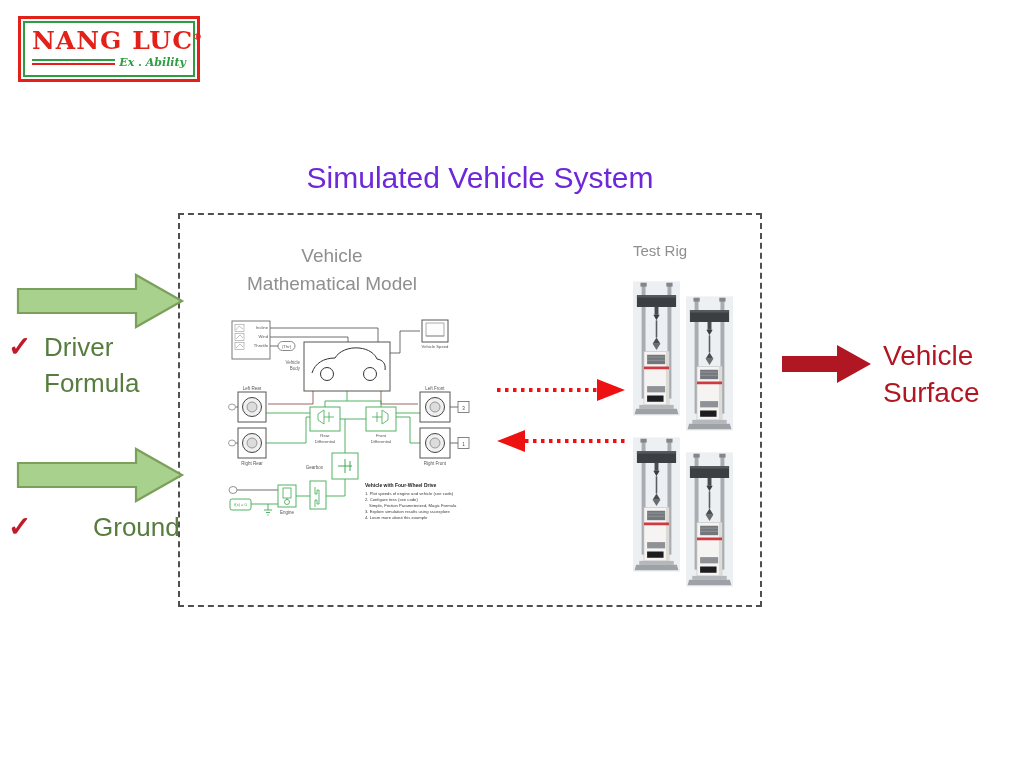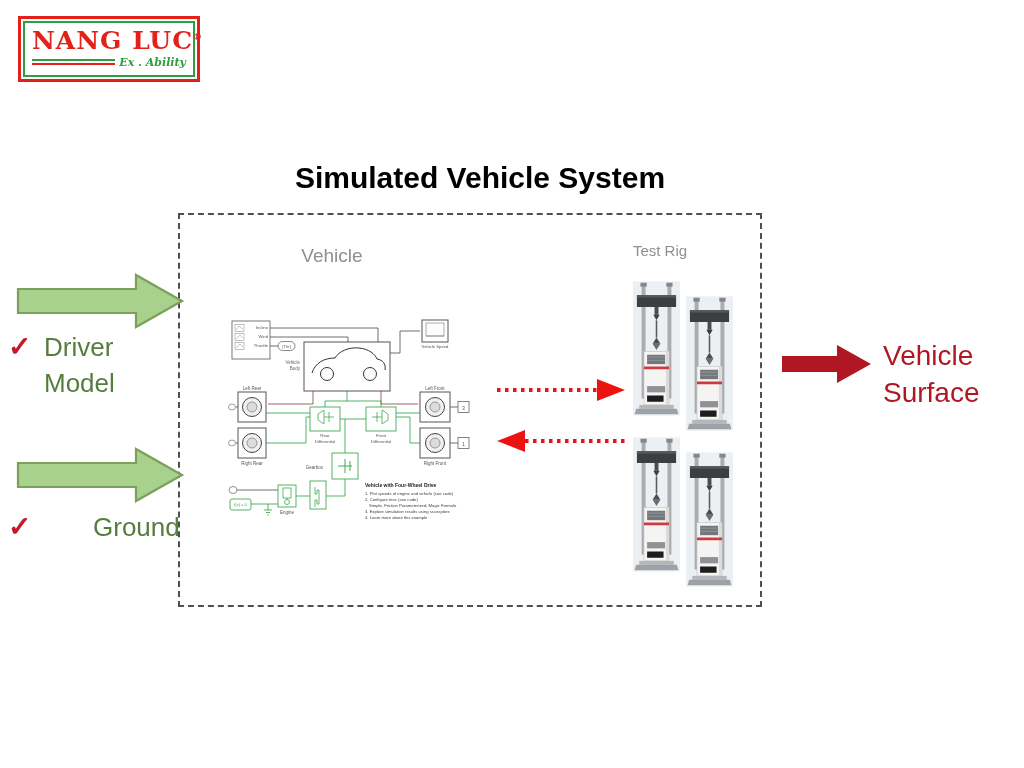--- a/index.html
+++ b/index.html
@@ -17,21 +17,21 @@
   .logo-reg { font-size:9px; vertical-align:super; letter-spacing:0; }
   .logo-tagline-row { display:flex; align-items:center; width:100%; margin-top:1px; }
   .logo-lines { flex:1; margin-right:4px; }
   .logo-line-green { height:2px; background:#2f9e41; margin-bottom:2px; }
   .logo-line-red { height:2px; background:#e32119; }
   .logo-tagline { color:#2f9e41; font-family:"DejaVu Serif", serif; font-weight:bold;
                   font-style:italic; font-size:11px; white-space:nowrap;text-align:center; }
 
   
   .slide-title { position:absolute; left:180px; top:161px; width:600px; text-align:center;
-                 font-size:30px; font-weight:bold; color:#000000; }
+                 font-size:30px; font-weight:normal; color:#6d28d9; }
   .system-box { position:absolute; left:178px; top:213px; width:584px; height:394px;
                 border:2px dashed #4f4f4f; }
   .model-label { position:absolute; left:222px; top:242px; width:220px; text-align:center;
                  font-size:19px; color:#8f8f8f; line-height:28px; }
   .testrig-label { position:absolute; left:610px; top:242px; width:100px; text-align:center;
                    font-size:15px; color:#8f8f8f; }
 
   
   .simulink { position:absolute; left:228px; top:313px; width:262px; height:244px; }
   .simulink text { font-family:"Liberation Sans", sans-serif; }
@@ -109,20 +109,21 @@
       </div>
     </div>
   </div>
 
   <div class="slide-title">Simulated Vehicle System</div>
 
   <div class="system-box"></div>
 
   <div class="model-label">
     <div>Vehicle</div>
+    <div>Mathematical Model</div>
   </div>
   <div class="testrig-label">Test Rig</div>
 
   <svg class="simulink" viewBox="0 0 262 244">
 
     <g stroke="#4a4a4a" fill="none" stroke-width="0.8">
       <polyline points="42,15 150,15 150,29"></polyline>
       <polyline points="42,24 120,24 120,29"></polyline>
       <line x1="42" y1="33" x2="50" y2="33"></line>
       <polyline points="162,40 172,40 172,18 192,18"></polyline>
@@ -308,21 +309,21 @@
   <svg class="green-arrow green-arrow1" viewBox="0 0 170 58">
     <polygon points="2,17 120,17 120,3 166,29 120,55 120,41 2,41" fill="#a9d18e" stroke="#7ba05a" stroke-width="2.2"></polygon>
   </svg>
   <svg class="green-arrow green-arrow2" viewBox="0 0 170 58">
     <polygon points="2,17 120,17 120,3 166,29 120,55 120,41 2,41" fill="#a9d18e" stroke="#7ba05a" stroke-width="2.2"></polygon>
   </svg>
 
   <div class="check check1">✓</div>
   <div class="input-label input-label1">
     <div>Driver</div>
-    <div>Model</div>
+    <div>Formula</div>
   </div>
   <div class="check check2">✓</div>
   <div class="input-label input-label2">
     <div>Ground</div>
   </div>
 
   <svg class="response-arrow" viewBox="0 0 94 44">
     <polygon points="2,14 57,14 57,3 91,22 57,41 57,30 2,30" fill="#b01722"></polygon>
   </svg>
   <div class="response-label">

